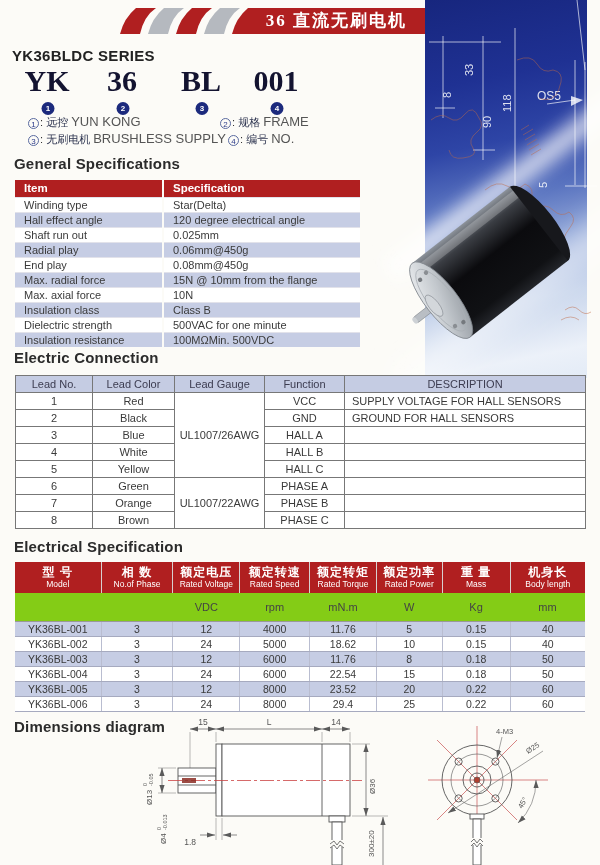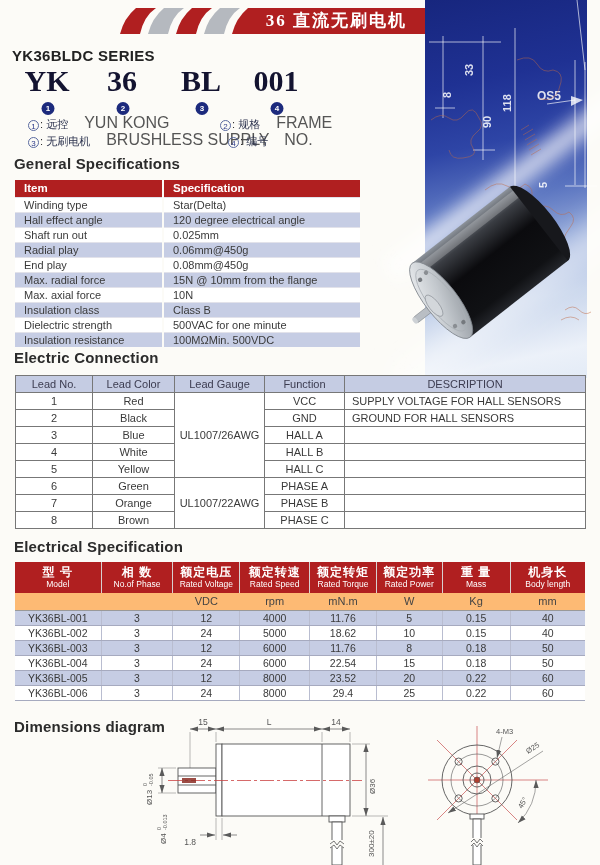--- a/index.html
+++ b/index.html
@@ -1,21 +1,21 @@
 <!DOCTYPE html>
 <html><head>
 <meta charset="utf-8">
 <style>
   * { margin:0; padding:0; box-sizing:border-box; }
   body { background:#e8e8e8; font-family:"Liberation Sans", sans-serif; }
   .page { position:relative; width:600px; height:865px; background:#fcfbf7; overflow:hidden; margin:0 auto; }
 
   
   .blue-panel { position:absolute; left:425px; top:0; width:162px; height:378px;
-    background:linear-gradient(168deg,#17267e 0%,#1f3193 22%,#2e45a6 38%,#5a74c0 52%,#93a9d9 65%,#c9d6ec 78%,#ecf1f9 92%,#e3ebf6 100%);font-weight:bold; }
+    background:linear-gradient(168deg,#17267e 0%,#1f3193 22%,#2e45a6 38%,#5a74c0 52%,#93a9d9 65%,#c9d6ec 78%,#ecf1f9 92%,#e3ebf6 100%); }
   .beam { position:absolute; left:-70px; top:150px; width:340px; height:40px;
     background:linear-gradient(rgba(255,255,255,0),rgba(255,255,255,.8),rgba(255,255,255,0));
     transform:rotate(-37deg); filter:blur(7px); }
   .beam2 { position:absolute; left:-60px; top:255px; width:340px; height:60px;
     background:linear-gradient(rgba(255,255,255,0),rgba(255,255,255,.55),rgba(255,255,255,0));
     transform:rotate(-37deg); filter:blur(10px); }
   .blue-panel svg { position:absolute; left:0; top:0; }
 
   
   .banner { position:absolute; left:120px; top:8px; width:305px; height:14px; }
@@ -29,21 +29,21 @@
   .code-part { position:absolute; top:64px; transform:translateX(-50%);
     font-family:"Liberation Serif", serif; font-weight:bold; font-size:30px; color:#131330; }
   .code-badge { position:absolute; top:102px; transform:translateX(-50%); width:13px; height:13px;
     border-radius:50%; background:#1c2a7d; color:#fff; font-size:8px; font-weight:bold;
     text-align:center; line-height:13px; }
   .legend-item { position:absolute; font-size:11px; color:#333; white-space:nowrap; }
   .legend-item .cnum { display:inline-block; width:11px; height:11px; border:1px solid #5a6aa0;
     border-radius:50%; color:#2c3a8a; font-size:8px; line-height:11px; text-align:center;
     vertical-align:-1px; margin-right:1px; }
   .legend-item .zh { color:#2e3550; }
-  .legend-item .en { color:#555; margin-left:13px; font-size:16px; }
+  .legend-item .en { color:#555; margin-left:0; font-size:13px; }
 
   
   .sec-heading { position:absolute; left:14px; font-size:15px; font-weight:bold; color:#2b2b2b; letter-spacing:.2px; }
 
   
   table { border-collapse:collapse; }
   .genspec { position:absolute; left:15px; top:180px; width:345px; table-layout:fixed; }
   .genspec th { background:#b01f20; color:#fff; font-size:11.5px; font-weight:bold;
     text-align:left; padding:2px 9px; height:17px; }
   .genspec th:first-child, .genspec td:first-child { width:148px; border-right:2px solid #fcfbf7; }
@@ -58,21 +58,21 @@
   .econn td.desc { text-align:left; padding-left:7px;margin-top:8px; }
   .econn col.c1{width:77px} .econn col.c2{width:82px} .econn col.c3{width:90px}
   .econn col.c4{width:80px} .econn col.c5{width:241px}
 
   
   .espec { position:absolute; left:15px; top:562px; width:570px; table-layout:fixed; }
   .espec th { background:#b01f20; color:#fff; padding:3px 0 4px; border-right:1px solid #d8d0d0; }
   .espec th:last-child { border-right:none; }
   .espec th .zh { font-size:12px; font-weight:bold; letter-spacing:1px; line-height:14px; }
   .espec th .en { font-size:8.5px; font-weight:normal; line-height:10px; }
-  .espec .units td { background:#fdba74; font-size:11px; color:#444; height:17px; text-align:center;
+  .espec .units td { background:#84cc16; font-size:11px; color:#444; height:28px; text-align:center;
     border-bottom:1px solid #999; }
   .espec tbody td { font-size:10.5px; color:#3a3a3a; text-align:center; height:15px;
     border-right:1px solid #b9bdd0; border-bottom:1px solid #a6aabf; }
   .espec tbody td:last-child { border-right:none; }
   .espec tbody tr:nth-child(odd) td { background:#c6cde4; }
   .espec tbody tr:nth-child(even) td { background:#fff; }
   .espec col.m{width:85px} .espec col.p{width:71px} .espec col.v{width:66px} .espec col.s{width:69px}
   .espec col.t{width:66px} .espec col.w{width:65px} .espec col.k{width:67px} .espec col.b{width:74px}
 
   .motor-photo { position:absolute; left:368px; top:150px; pointer-events:none; }

